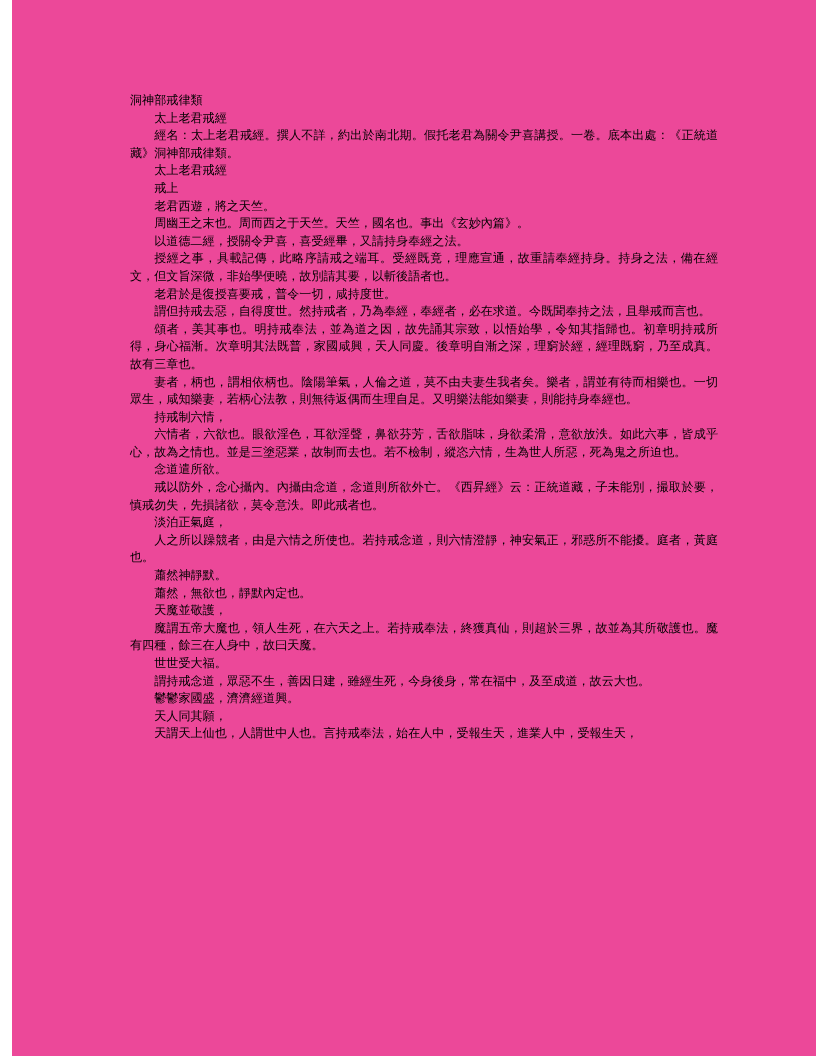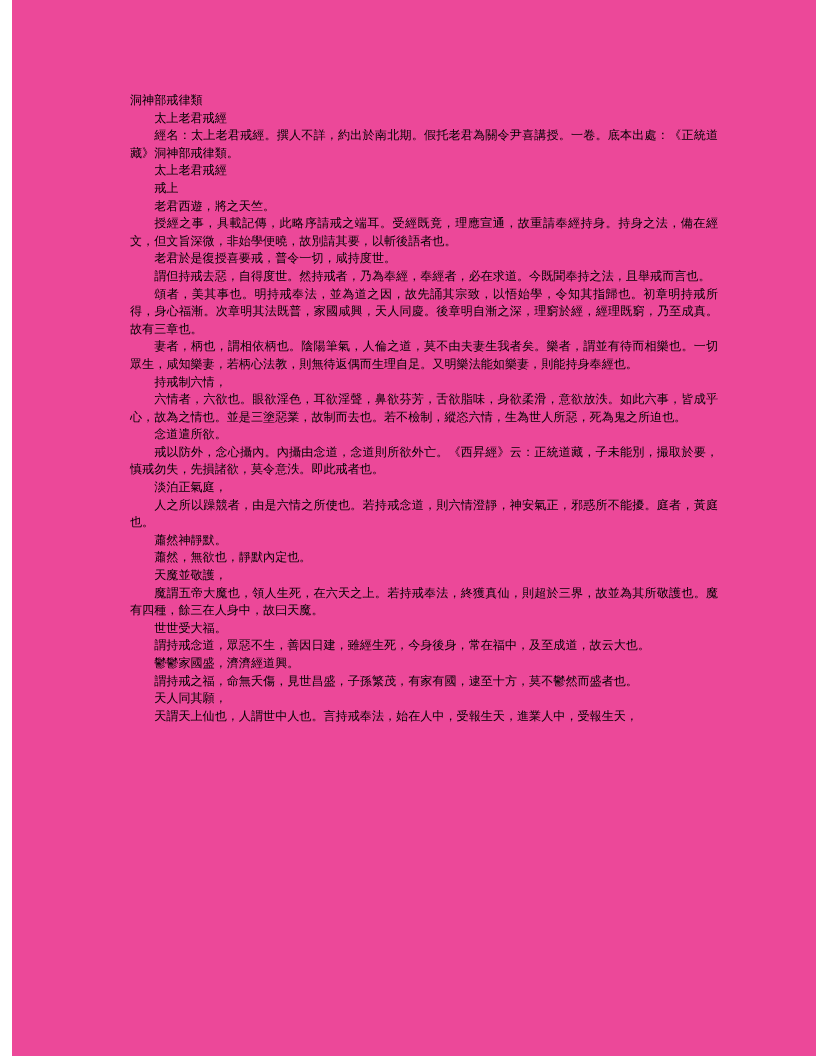--- a/index.html
+++ b/index.html
@@ -48,35 +48,36 @@
 <body>
 
 <div class="page">
   <div class="text-body">
     <p class="para flush">洞神部戒律類</p>
     <p class="para indent">太上老君戒經</p>
     <p class="para indent">經名：太上老君戒經。撰人不詳，約出於南北期。假托老君為關令尹喜講授。一卷。底本出處：《正統道藏》洞神部戒律類。</p>
     <p class="para indent">太上老君戒經</p>
     <p class="para indent">戒上</p>
     <p class="para indent">老君西遊，將之天竺。</p>
+    <p class="para indent">周幽王之末也。周而西之于天竺。天竺，國名也。事出《玄妙內篇》。</p>
+    <p class="para indent">以道德二經，授關令尹喜，喜受經畢，又請持身奉經之法。</p>
     <p class="para indent">授經之事，具載記傳，此略序請戒之端耳。受經既竟，理應宣通，故重請奉經持身。持身之法，備在經文，但文旨深微，非始學便曉，故別請其要，以斬後語者也。</p>
     <p class="para indent">老君於是復授喜要戒，普令一切，咸持度世。</p>
     <p class="para indent">謂但持戒去惡，自得度世。然持戒者，乃為奉經，奉經者，必在求道。今既聞奉持之法，且舉戒而言也。</p>
     <p class="para indent">頌者，美其事也。明持戒奉法，並為道之因，故先誦其宗致，以悟始學，令知其指歸也。初章明持戒所得，身心福漸。次章明其法既普，家國咸興，天人同慶。後章明自漸之深，理窮於經，經理既窮，乃至成真。故有三章也。</p>
     <p class="para indent">妻者，柄也，謂相依柄也。陰陽筆氣，人倫之道，莫不由夫妻生我者矣。樂者，謂並有待而相樂也。一切眾生，咸知樂妻，若柄心法教，則無待返偶而生理自足。又明樂法能如樂妻，則能持身奉經也。</p>
     <p class="para indent">持戒制六情，</p>
     <p class="para indent">六情者，六欲也。眼欲淫色，耳欲淫聲，鼻欲芬芳，舌欲脂味，身欲柔滑，意欲放泆。如此六事，皆成乎心，故為之情也。並是三塗惡業，故制而去也。若不檢制，縱恣六情，生為世人所惡，死為鬼之所迫也。</p>
     <p class="para indent">念道遣所欲。</p>
     <p class="para indent">戒以防外，念心攝內。內攝由念道，念道則所欲外亡。《西昇經》云：正統道藏，子未能別，撮取於要，慎戒勿失，先損諸欲，莫令意泆。即此戒者也。</p>
     <p class="para indent">淡泊正氣庭，</p>
     <p class="para indent">人之所以躁競者，由是六情之所使也。若持戒念道，則六情澄靜，神安氣正，邪惑所不能擾。庭者，黃庭也。</p>
     <p class="para indent">蕭然神靜默。</p>
     <p class="para indent">蕭然，無欲也，靜默內定也。</p>
     <p class="para indent">天魔並敬護，</p>
     <p class="para indent">魔謂五帝大魔也，領人生死，在六天之上。若持戒奉法，終獲真仙，則超於三界，故並為其所敬護也。魔有四種，餘三在人身中，故曰天魔。</p>
     <p class="para indent">世世受大福。</p>
     <p class="para indent">謂持戒念道，眾惡不生，善因日建，雖經生死，今身後身，常在福中，及至成道，故云大也。</p>
     <p class="para indent">鬱鬱家國盛，濟濟經道興。</p>
-    <p class="para indent">謂持戒之福，命無夭傷，見世昌盛，子孫繁茂，有家有國，逮至十方，莫不鬱然而盛者也。</p>
     <p class="para indent">天人同其願，</p>
     <p class="para indent">天謂天上仙也，人謂世中人也。言持戒奉法，始在人中，受報生天，進業人中，受報生天，</p>
   </div>
 </div>
 
 </body></html>

